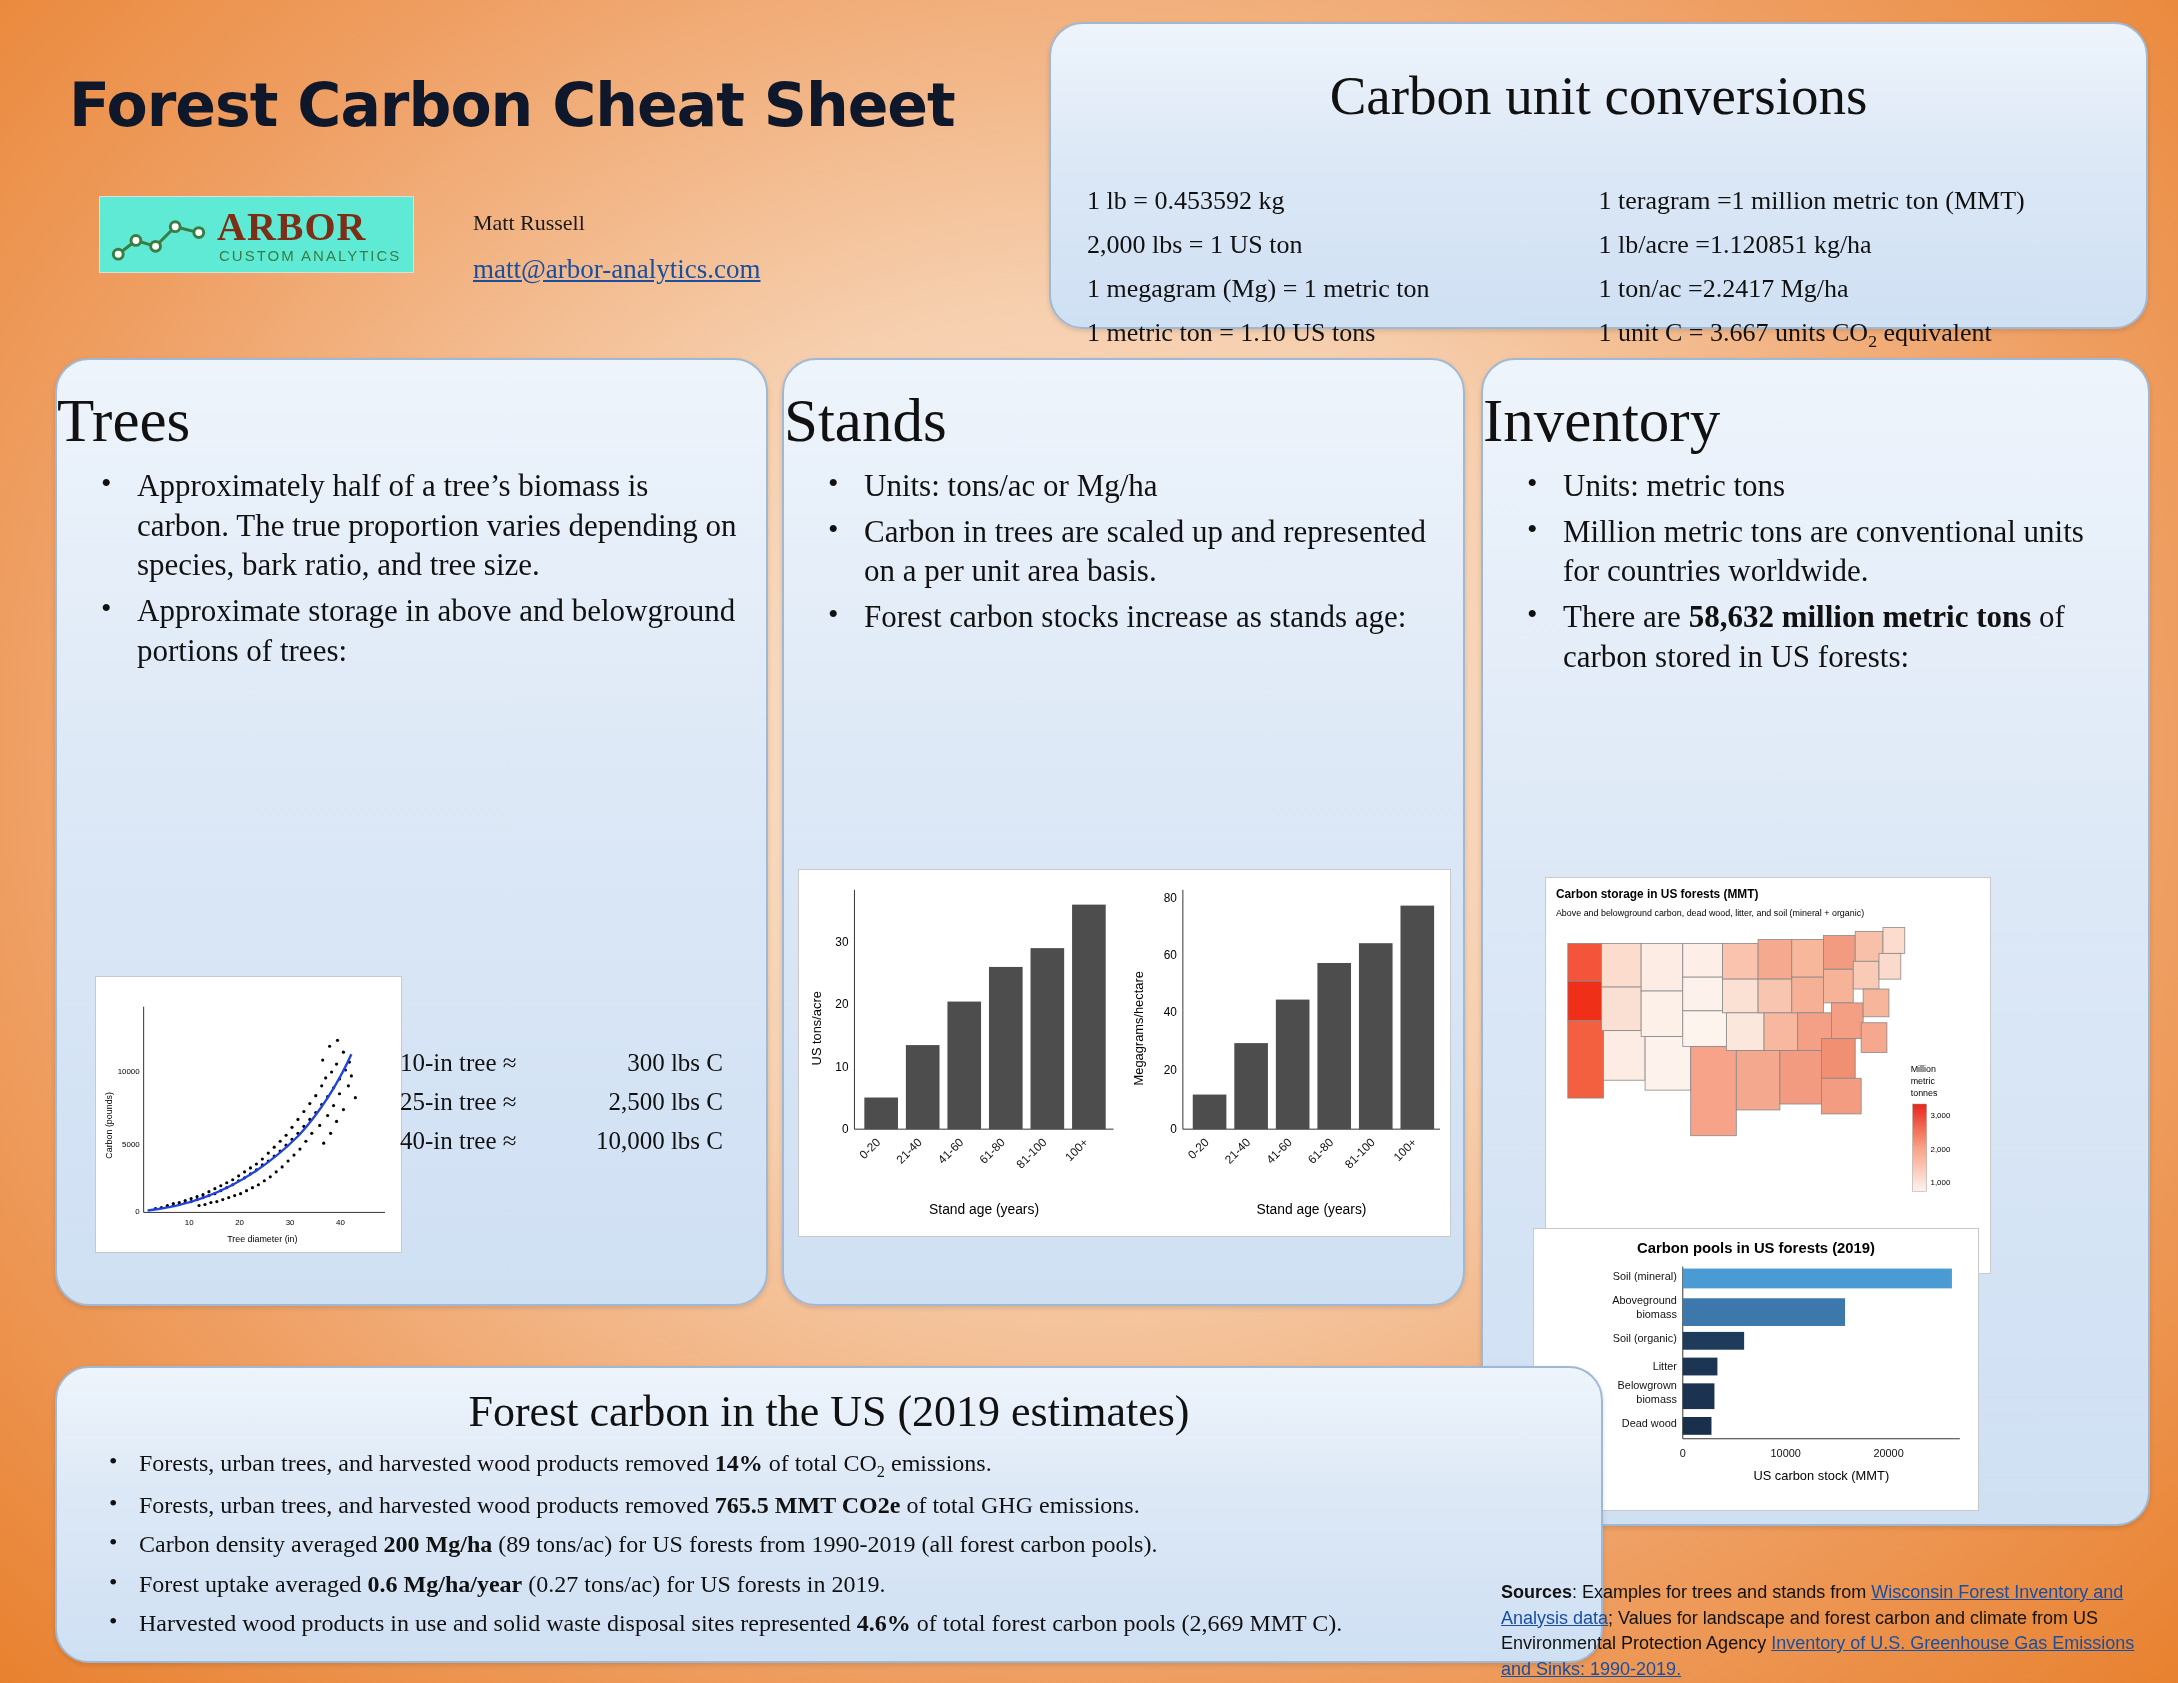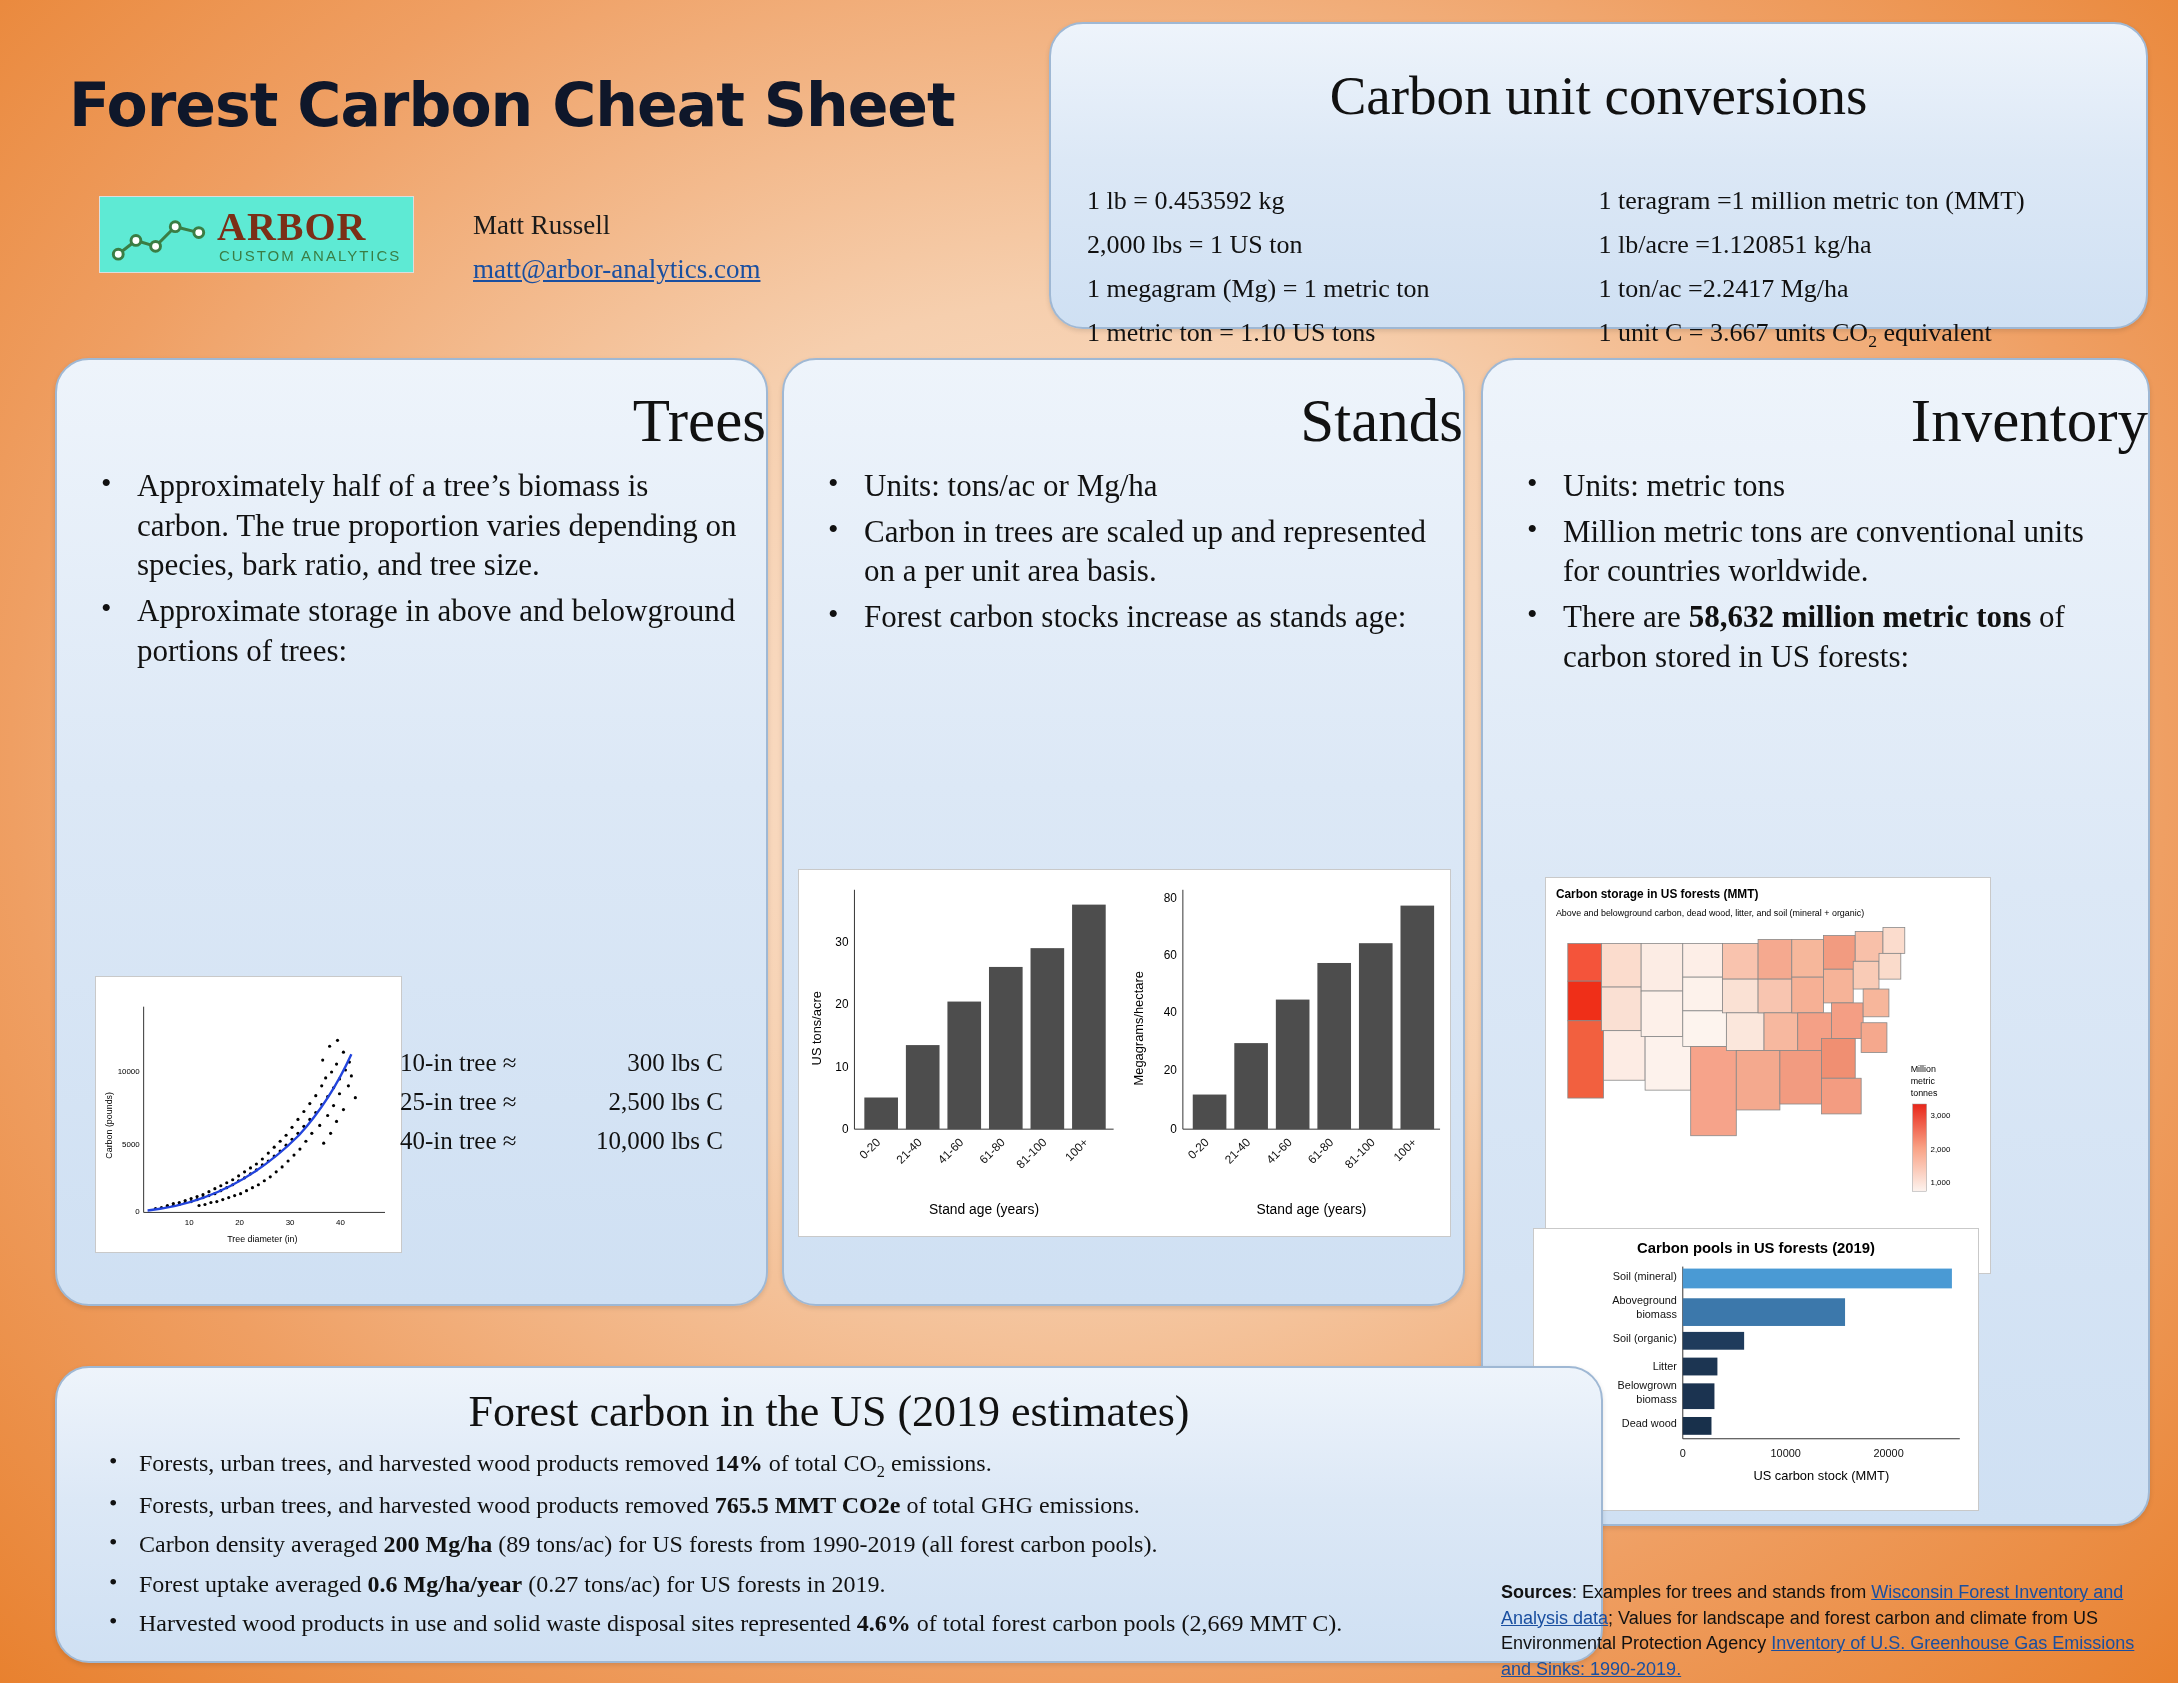--- a/index.html
+++ b/index.html
@@ -50,21 +50,21 @@
     left:119px; top:50px;
     font-family:"Liberation Sans", sans-serif;
     font-size:15px;
     color:#3a7d44;
     letter-spacing:2px;
   }
   .logo-graph { position:absolute; left:10px; top:14px; }
   .author {
     position:absolute;
     left:473px; top:210px;
-    font-size:27px;
+    font-size:22px;
     color:#1a1a1a;
   }
   .author-mail {
     position:absolute;
     left:473px; top:254px;
     font-size:27px;
     color:#1a4fa0;
     text-decoration:underline;
   }
 
@@ -82,21 +82,21 @@
   .conv-col { flex:1;margin-top:31px; }
   .conv-col div { margin-bottom:14px; white-space:nowrap; }
   sub { font-size:0.68em; }
 
   
   #trees { left:55px; top:358px; width:713px; height:948px; }
   #stands { left:782px; top:358px; width:683px; height:948px; }
   #landscapes { left:1481px; top:358px; width:669px; height:1168px; }
 
   .col-h {
-    text-align:right; font-size:61px; font-weight:normal;
+    text-align:left; font-size:61px; font-weight:normal;
     margin:26px 0 10px 0; color:#111;
   }
   ul.bul { list-style:none; margin:0; padding:0 26px 0 30px; }
   ul.bul li {
     position:relative;
     font-size:31px;
     line-height:1.28;
     margin-bottom:6px;
     padding-left:50px;
     color:#111;

